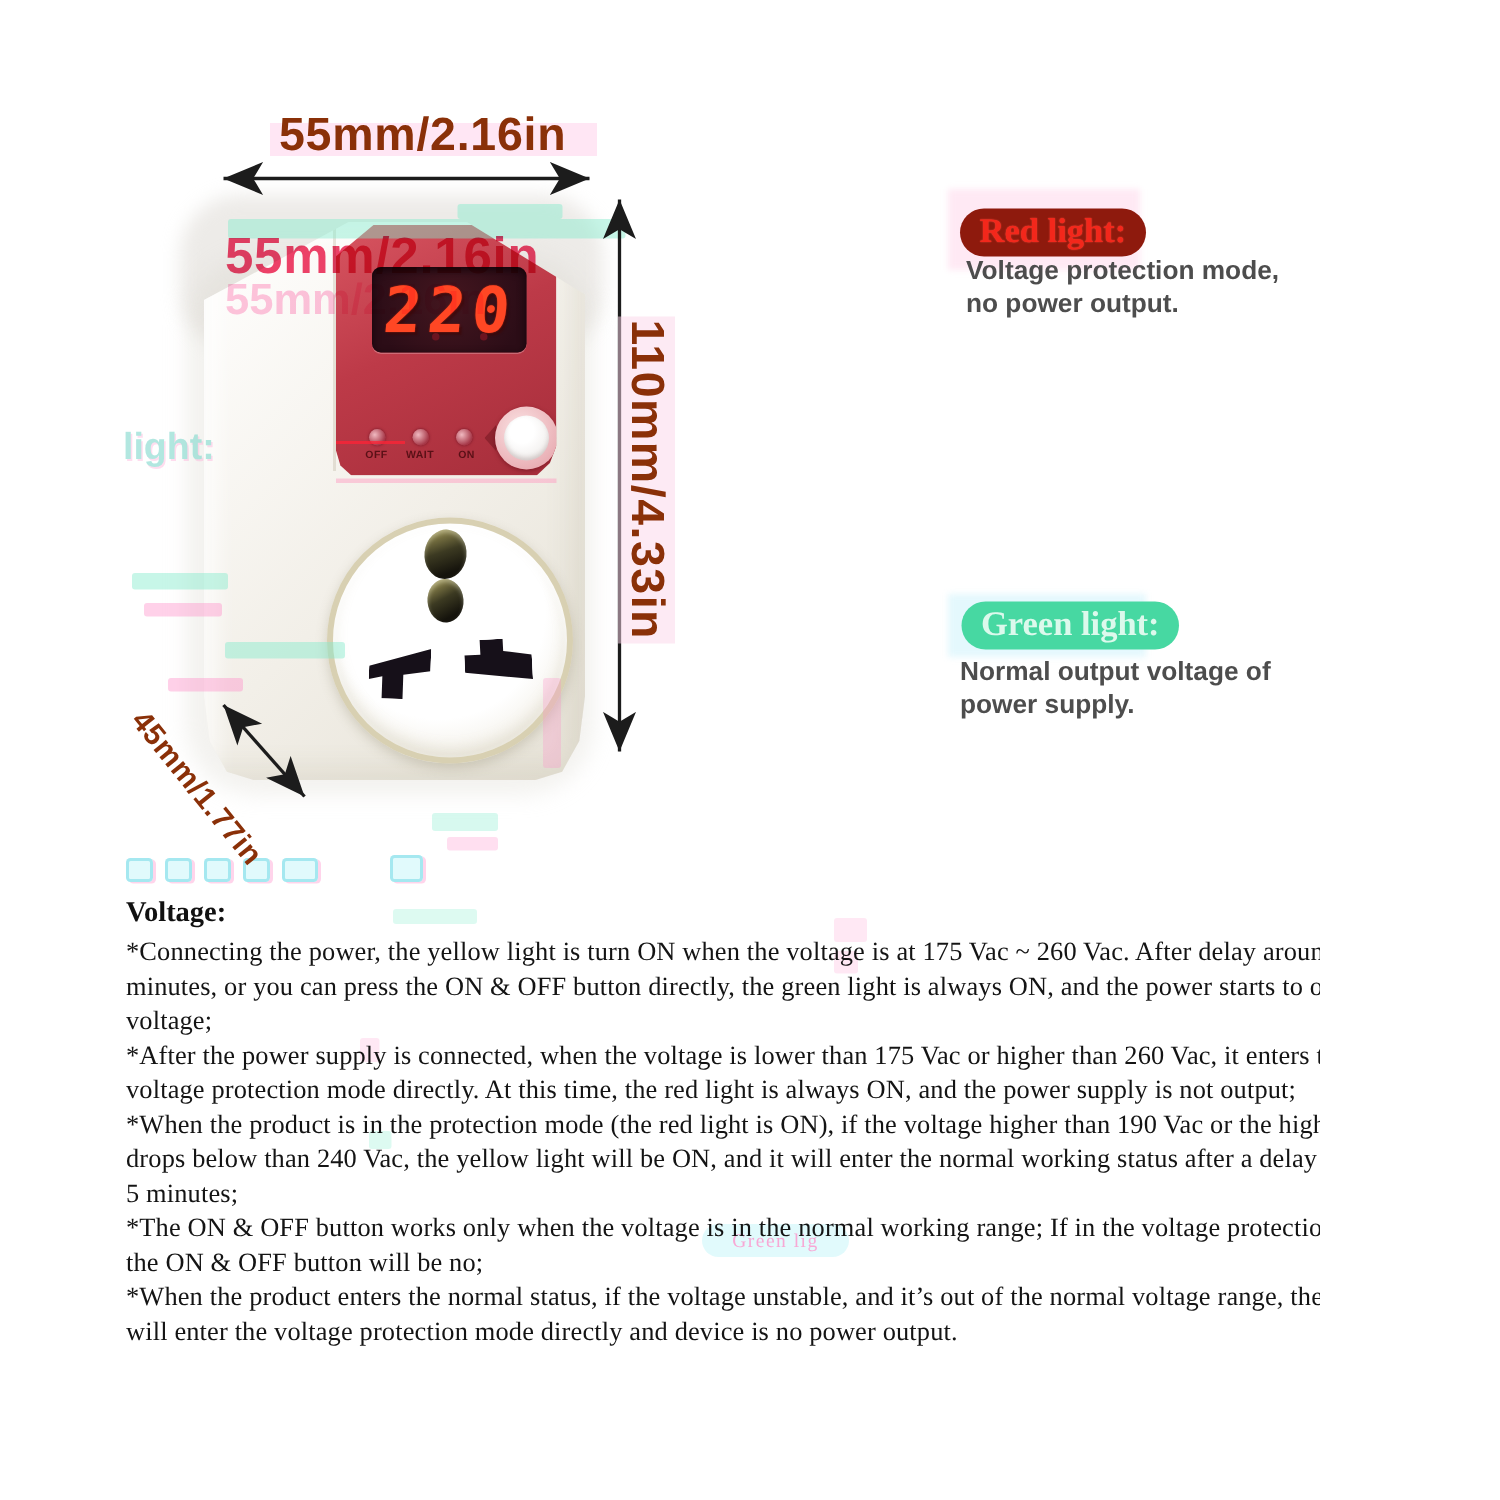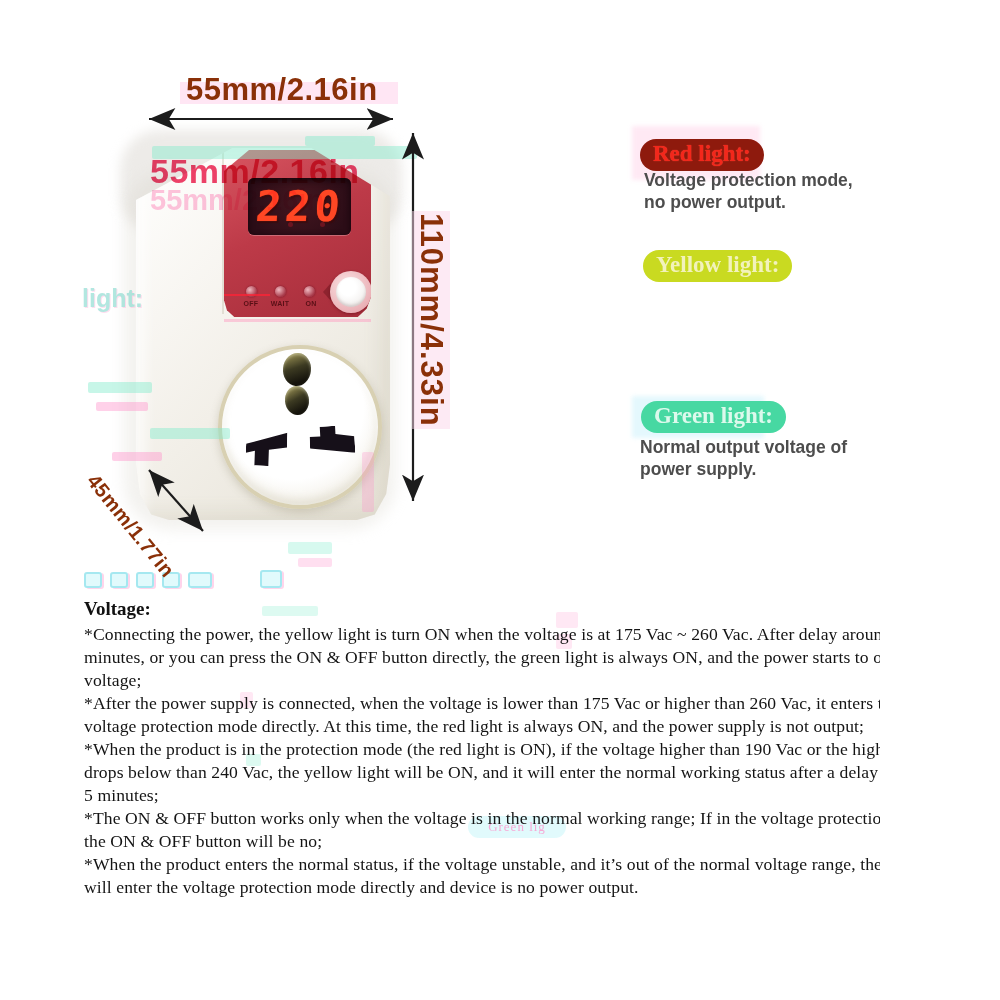--- a/index.html
+++ b/index.html
@@ -187,21 +187,20 @@
   <div class="glitch pink" style="left:240px;top:692px;width:13px;height:16px;opacity:.5"></div>
   <div class="glitch teal" style="left:246px;top:754px;width:15px;height:12px;opacity:.6"></div>
   <div class="glitch pink" style="left:556px;top:634px;width:16px;height:15px;opacity:.5"></div>
   <div class="abs" id="ghost-green-pill">Green lig</div>
 
   <div class="abs" id="halo-red"></div>
   <div class="pill" id="pill-red">Red light:</div>
   <div class="legend-desc" id="desc-red">Voltage protection mode,
 no power output.</div>
 
-  <div class="pill" id="pill-yellow">Yellow light:</div>
 
   <div class="abs" id="halo-green"></div>
   <div class="pill" id="pill-green">Green light:</div>
   <div class="legend-desc" id="desc-green">Normal output voltage of
 power supply.</div>
 
   <div class="abs" id="feature-block">
     <div id="feature-heading">Voltage:</div>
     <p class="feature-item">*Connecting the power, the yellow light is turn ON when the voltage is at 175 Vac ~ 260 Vac. After delay around 5 minutes, or you can press the ON &amp; OFF button directly, the green light is always ON, and the power starts to output voltage;</p>
     <p class="feature-item">*After the power supply is connected, when the voltage is lower than 175 Vac or higher than 260 Vac, it enters the voltage protection mode directly. At this time, the red light is always ON, and the power supply is not output;</p>

